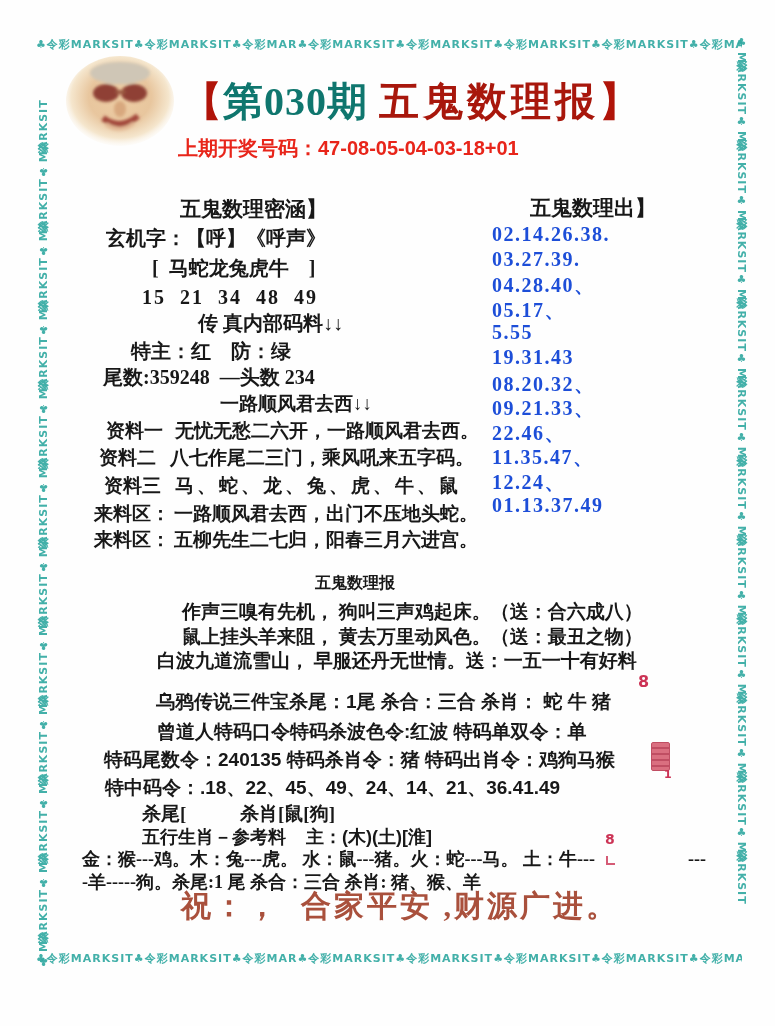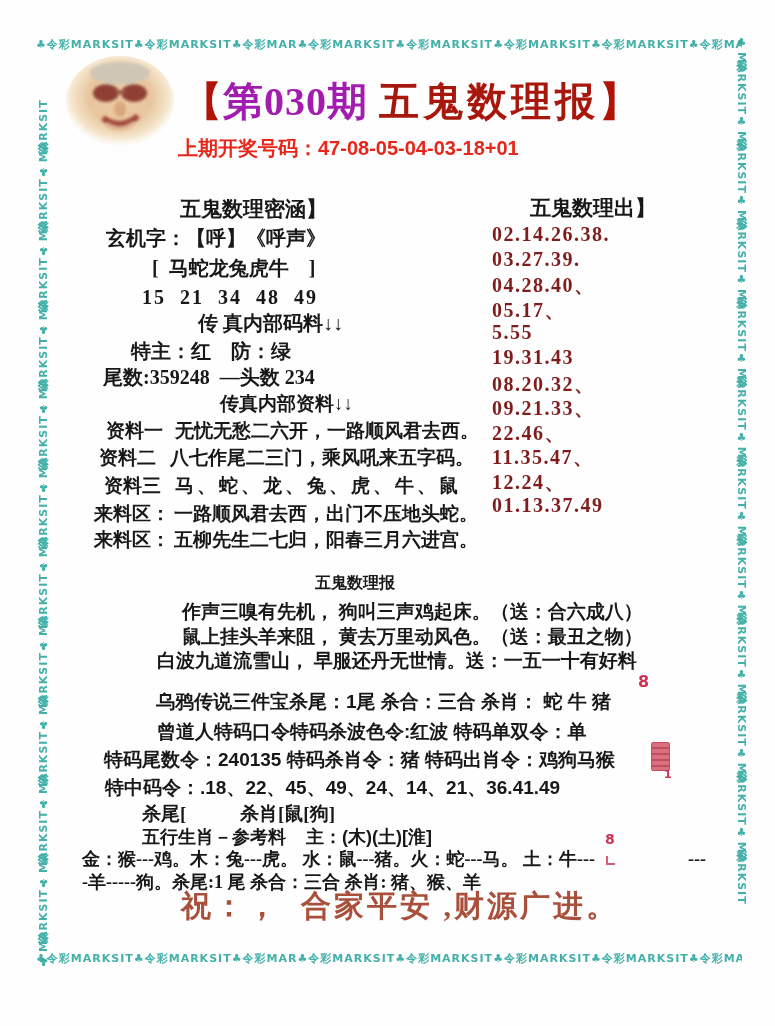--- a/index.html
+++ b/index.html
@@ -10,26 +10,26 @@
   
   .bord{position:absolute;overflow:hidden;color:#2fa8a0;font-family:"DejaVu Sans",sans-serif;
         font-size:11px;letter-spacing:1px;font-weight:bold;opacity:.9;white-space:nowrap;}
   .b-top{left:36px;top:37px;width:706px;height:16px;}
   .b-bottom{left:36px;top:951px;width:706px;height:16px;}
   .b-left{left:37px;top:36px;width:16px;height:932px;writing-mode:vertical-rl;transform:rotate(180deg);}
   .b-right{left:732px;top:36px;width:16px;height:932px;writing-mode:vertical-rl;}
   
   .title{position:absolute;left:182px;top:74px;font-size:40px;font-weight:bold;white-space:nowrap;letter-spacing:1px;}
   .t-brk{color:#b01409;}
-  .t-issue{color:#a21caf;margin-top:45px;}
+  .t-issue{color:#0f766e;margin-top:45px;}
   .t-main{color:#a8170c;letter-spacing:4px;}
   .subtitle{position:absolute;left:178px;top:135px;font-size:20px;font-weight:bold;color:#e8251a;
             font-family:"Liberation Sans","DejaVu Sans",sans-serif;white-space:pre;}
   
-  .rnum{position:absolute;left:492px;top:223px;font-size:20px;font-weight:bold;letter-spacing:1.5px;color:#7f1d1d;}
+  .rnum{position:absolute;left:492px;top:223px;font-size:20px;font-weight:bold;letter-spacing:1.5px;color:#1d4ed8;}
   .rnum div{height:24.6px;}
   
   .red{position:absolute;color:#cc3355;font-weight:bold;font-family:"DejaVu Sans",sans-serif;}
   .seal{position:absolute;left:651px;top:742px;width:17px;height:27px;border:1px solid #b63048;
         background:repeating-linear-gradient(180deg,#d4576b 0 4px,#b63048 4px 6px);opacity:.85;border-radius:2px;}
   .hook{position:absolute;left:606px;top:856px;width:7px;height:7px;border-left:2px solid #cc3355;border-bottom:2px solid #cc3355;opacity:.8;}
   .blessing{position:absolute;left:181px;top:886px;font-size:30px;font-weight:bold;color:#a9503c;
             letter-spacing:3px;white-space:pre;}
   .face{position:absolute;left:64px;top:54px;width:114px;height:96px;}
 </style>
@@ -72,21 +72,21 @@
   <div class="title"><span class="t-brk">【</span><span class="t-issue">第030期 </span><span class="t-main">五鬼数理报</span><span class="t-brk">】</span></div>
   <div class="subtitle">上期开奖号码：47-08-05-04-03-18+01</div>
 
   <div class="ln" style="left:180px;top:197px;font-size:21px;">五鬼数理密涵】</div>
   <div class="ln" style="left:106px;top:227px;font-size:20px;">玄机字：【呼】《呼声》</div>
   <div class="ln" style="left:152px;top:257px;font-size:20px;">[  马蛇龙兔虎牛    ]</div>
   <div class="ln" style="left:142px;top:286px;font-size:20px;letter-spacing:2px;">15  21  34  48  49</div>
   <div class="ln" style="left:198px;top:312px;font-size:20px;">传 真内部码料↓↓</div>
   <div class="ln" style="left:131px;top:340px;font-size:20px;">特主：红    防：绿</div>
   <div class="ln" style="left:103px;top:366px;font-size:20px;">尾数:359248  —头数 234</div>
-  <div class="ln" style="left:220px;top:393px;font-size:19px;">传真内部资料↓↓</div>
+  <div class="ln" style="left:220px;top:393px;font-size:19px;">一路顺风君去西↓↓</div>
 
   <div class="ln" style="left:106px;top:420px;font-size:19px;"><span style="margin-right:12px;">资料一</span><span>无忧无愁二六开，一路顺风君去西。</span></div>
   <div class="ln" style="left:99px;top:447px;font-size:19px;"><span style="margin-right:14px;">资料二</span><span>八七作尾二三门，乘风吼来五字码。</span></div>
   <div class="ln" style="left:104px;top:475px;font-size:19px;"><span style="margin-right:14px;">资料三</span><span style="letter-spacing:3px;">马、蛇、龙、兔、虎、牛、鼠</span></div>
   <div class="ln" style="left:94px;top:503px;font-size:19px;font-family:Liberation Serif, serif;"><span style="margin-right:4px;">来料区：</span><span>一路顺风君去西，出门不压地头蛇。</span></div>
   <div class="ln" style="left:94px;top:529px;font-size:19px;"><span style="margin-right:4px;">来料区：</span><span>五柳先生二七归，阳春三月六进宫。</span></div>
 
   <div class="ln" style="left:530px;top:196px;font-size:21px;">五鬼数理出】</div>
   <div class="rnum">
     <div>02.14.26.38.</div>

